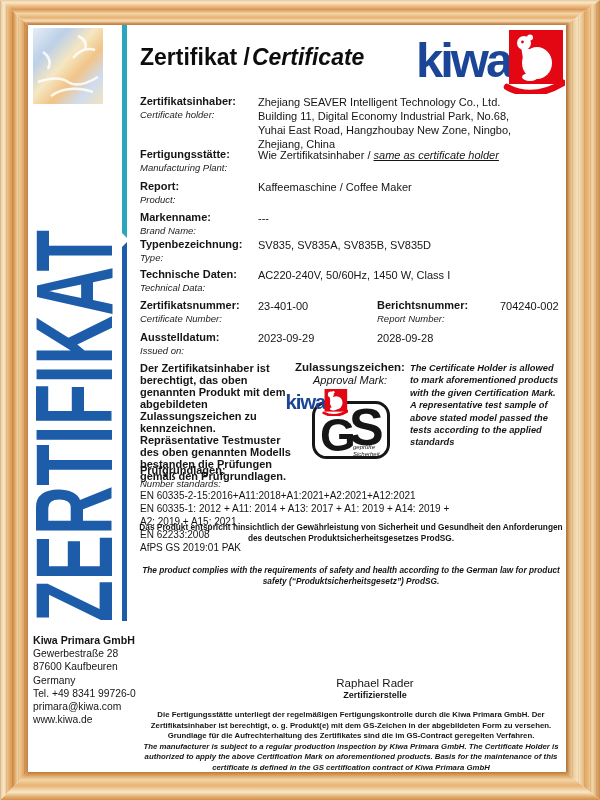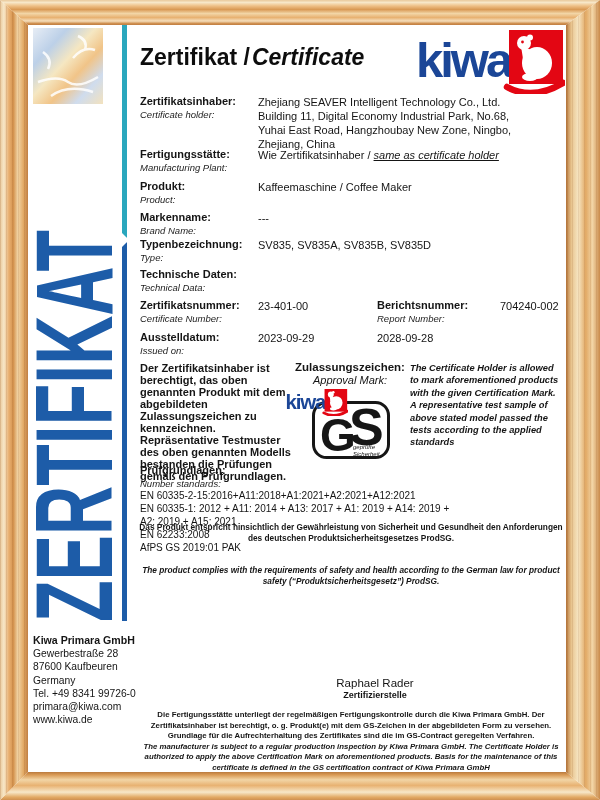--- a/index.html
+++ b/index.html
@@ -142,21 +142,21 @@
   <div class="row" style="top:148px">
     <div class="lbl">
       <div class="l">Fertigungsstätte:</div>
       <div class="s">Manufacturing Plant:</div>
     </div>
     <div class="val"><span>Wie Zertifikatsinhaber / </span><span class="it">same as certificate holder</span></div>
   </div>
 
   <div class="row" style="top:180px">
     <div class="lbl">
-      <div class="l">Produkt:</div>
+      <div class="l">Report:</div>
       <div class="s">Product:</div>
     </div>
     <div class="val">Kaffeemaschine / Coffee Maker</div>
   </div>
 
   <div class="row" style="top:211px">
     <div class="lbl">
       <div class="l">Markenname:</div>
       <div class="s">Brand Name:</div>
     </div>
@@ -169,20 +169,21 @@
       <div class="s">Type:</div>
     </div>
     <div class="val">SV835, SV835A, SV835B, SV835D</div>
   </div>
 
   <div class="row" style="top:268px">
     <div class="lbl">
       <div class="l">Technische Daten:</div>
       <div class="s">Technical Data:</div>
     </div>
+    <div class="val">AC220-240V, 50/60Hz, 1450 W, Class I</div>
   </div>
 
   <div class="row" style="top:299px">
     <div class="lbl">
       <div class="l">Zertifikatsnummer:</div>
       <div class="s">Certificate Number:</div>
     </div>
     <div class="cell-v w119">23-401-00</div>
     <div class="lbl lbl2">
       <div class="l">Berichtsnummer:</div>

